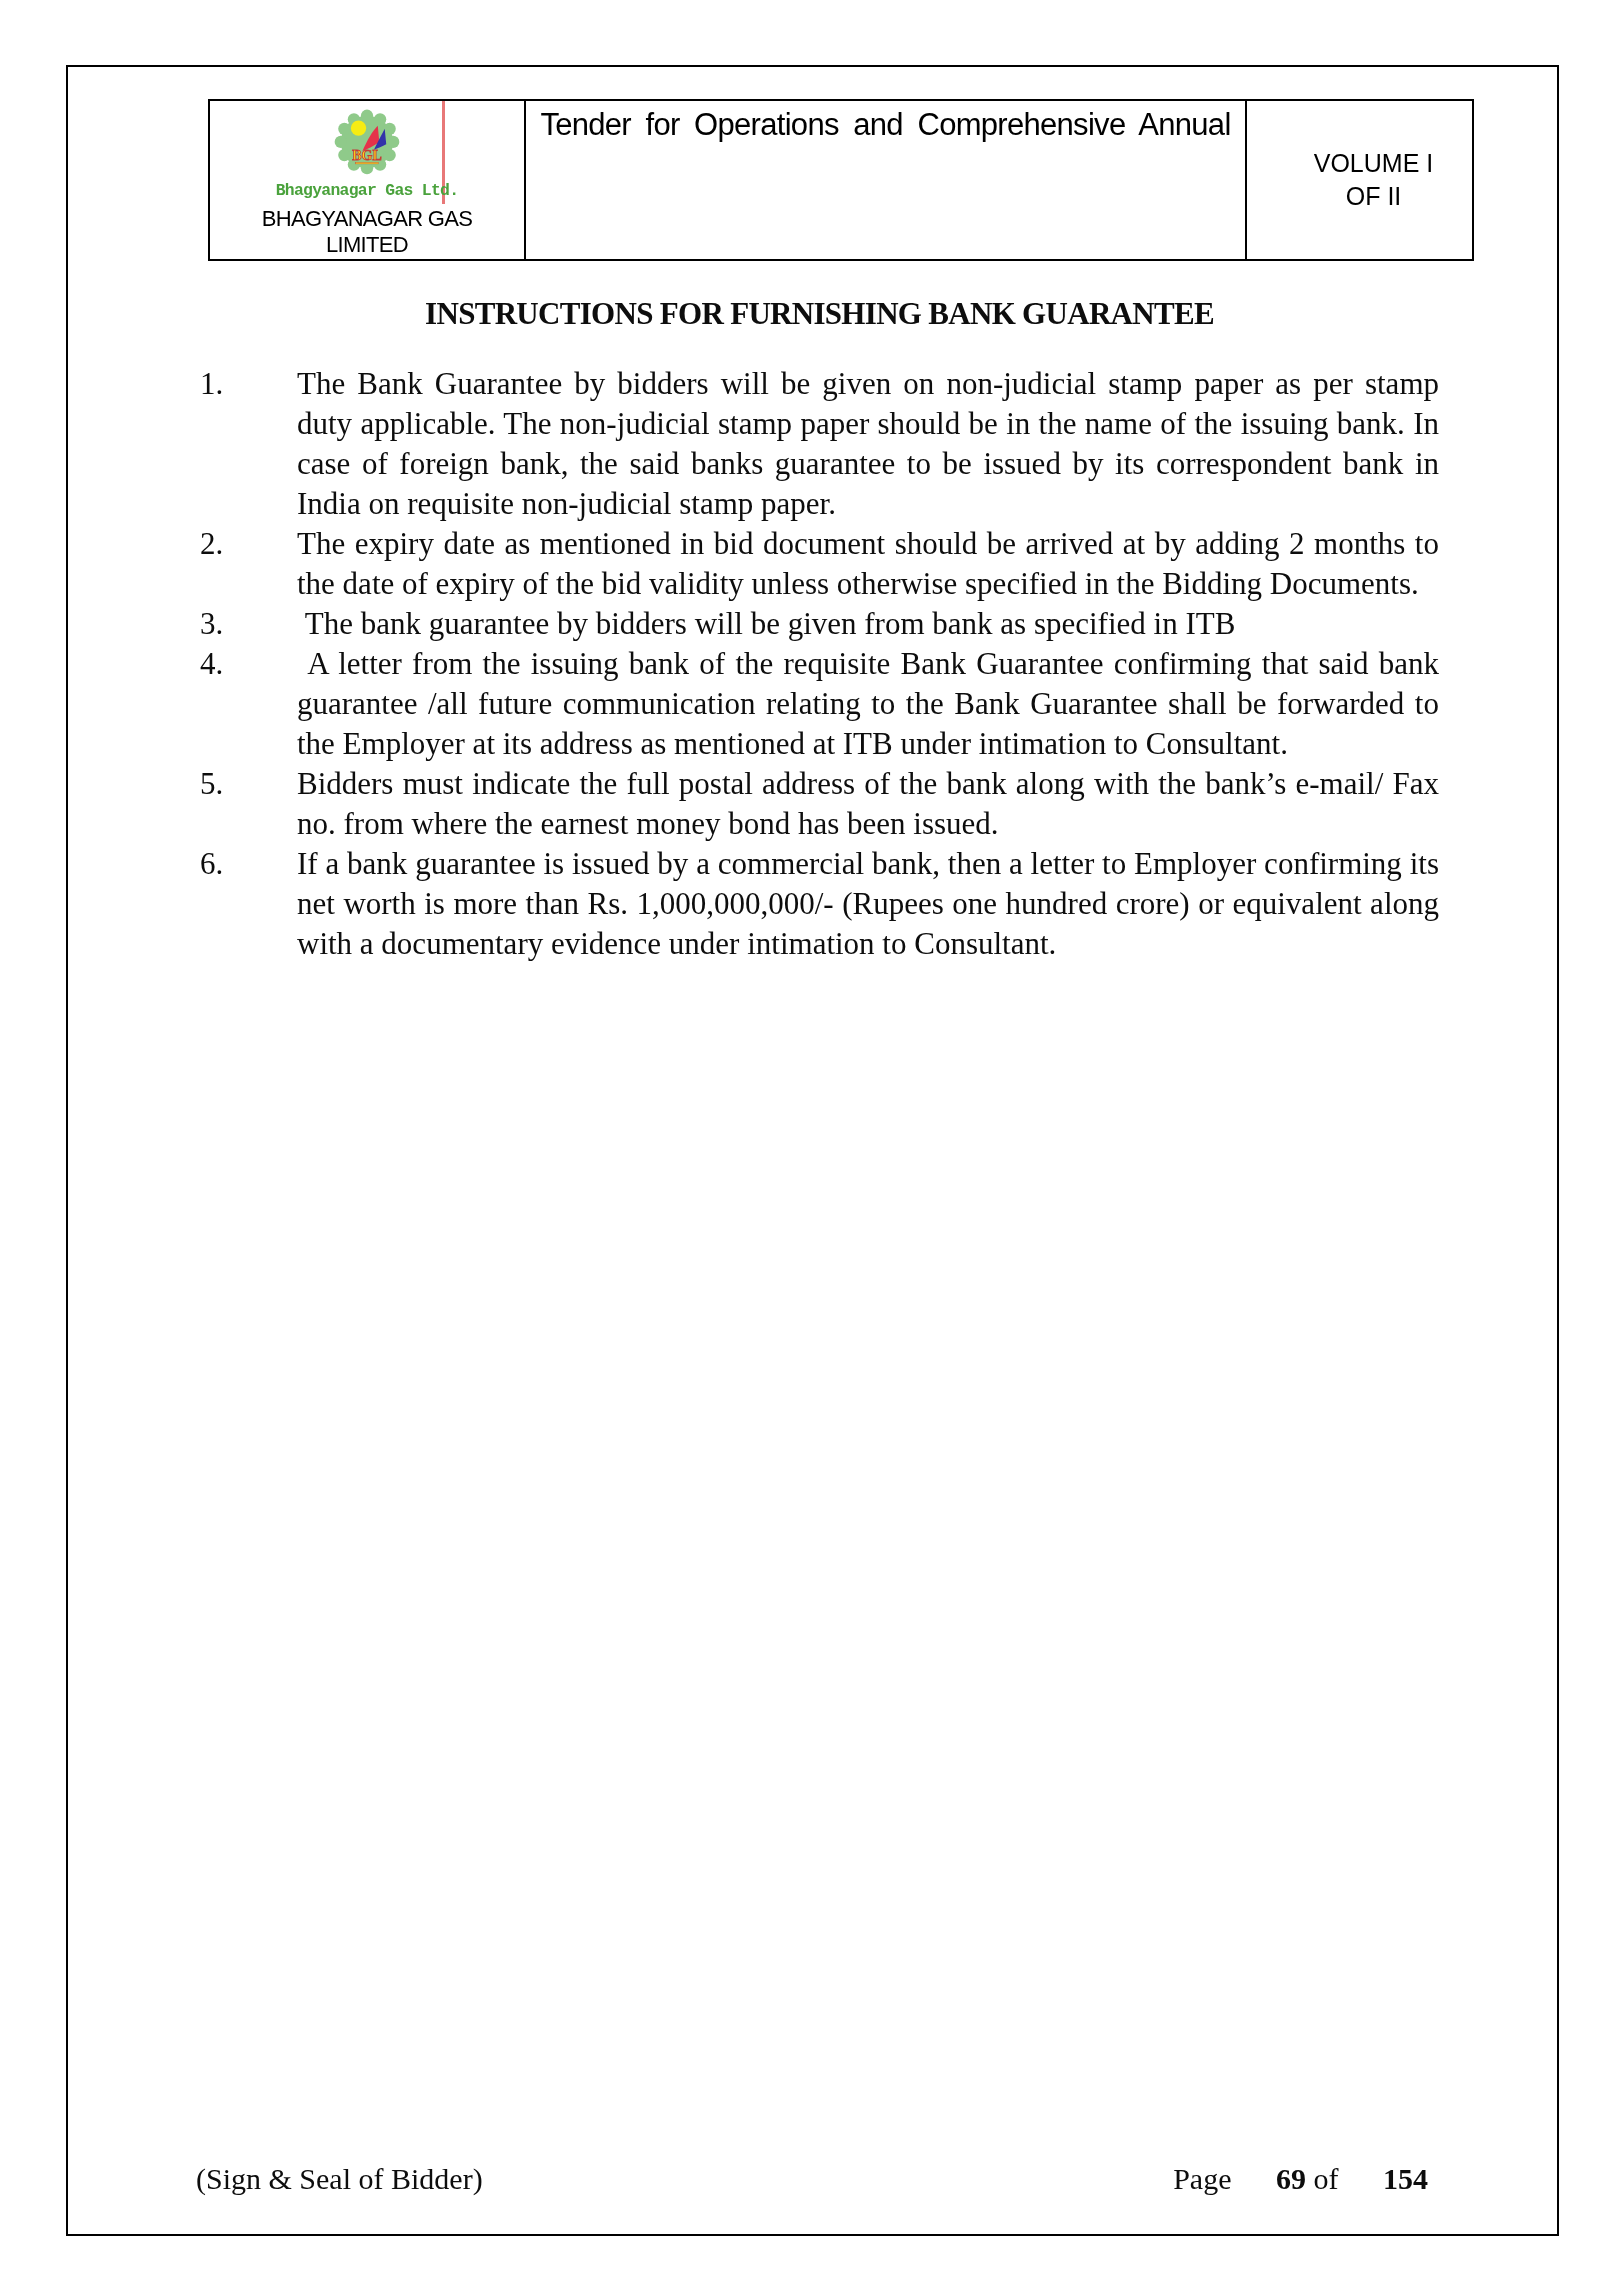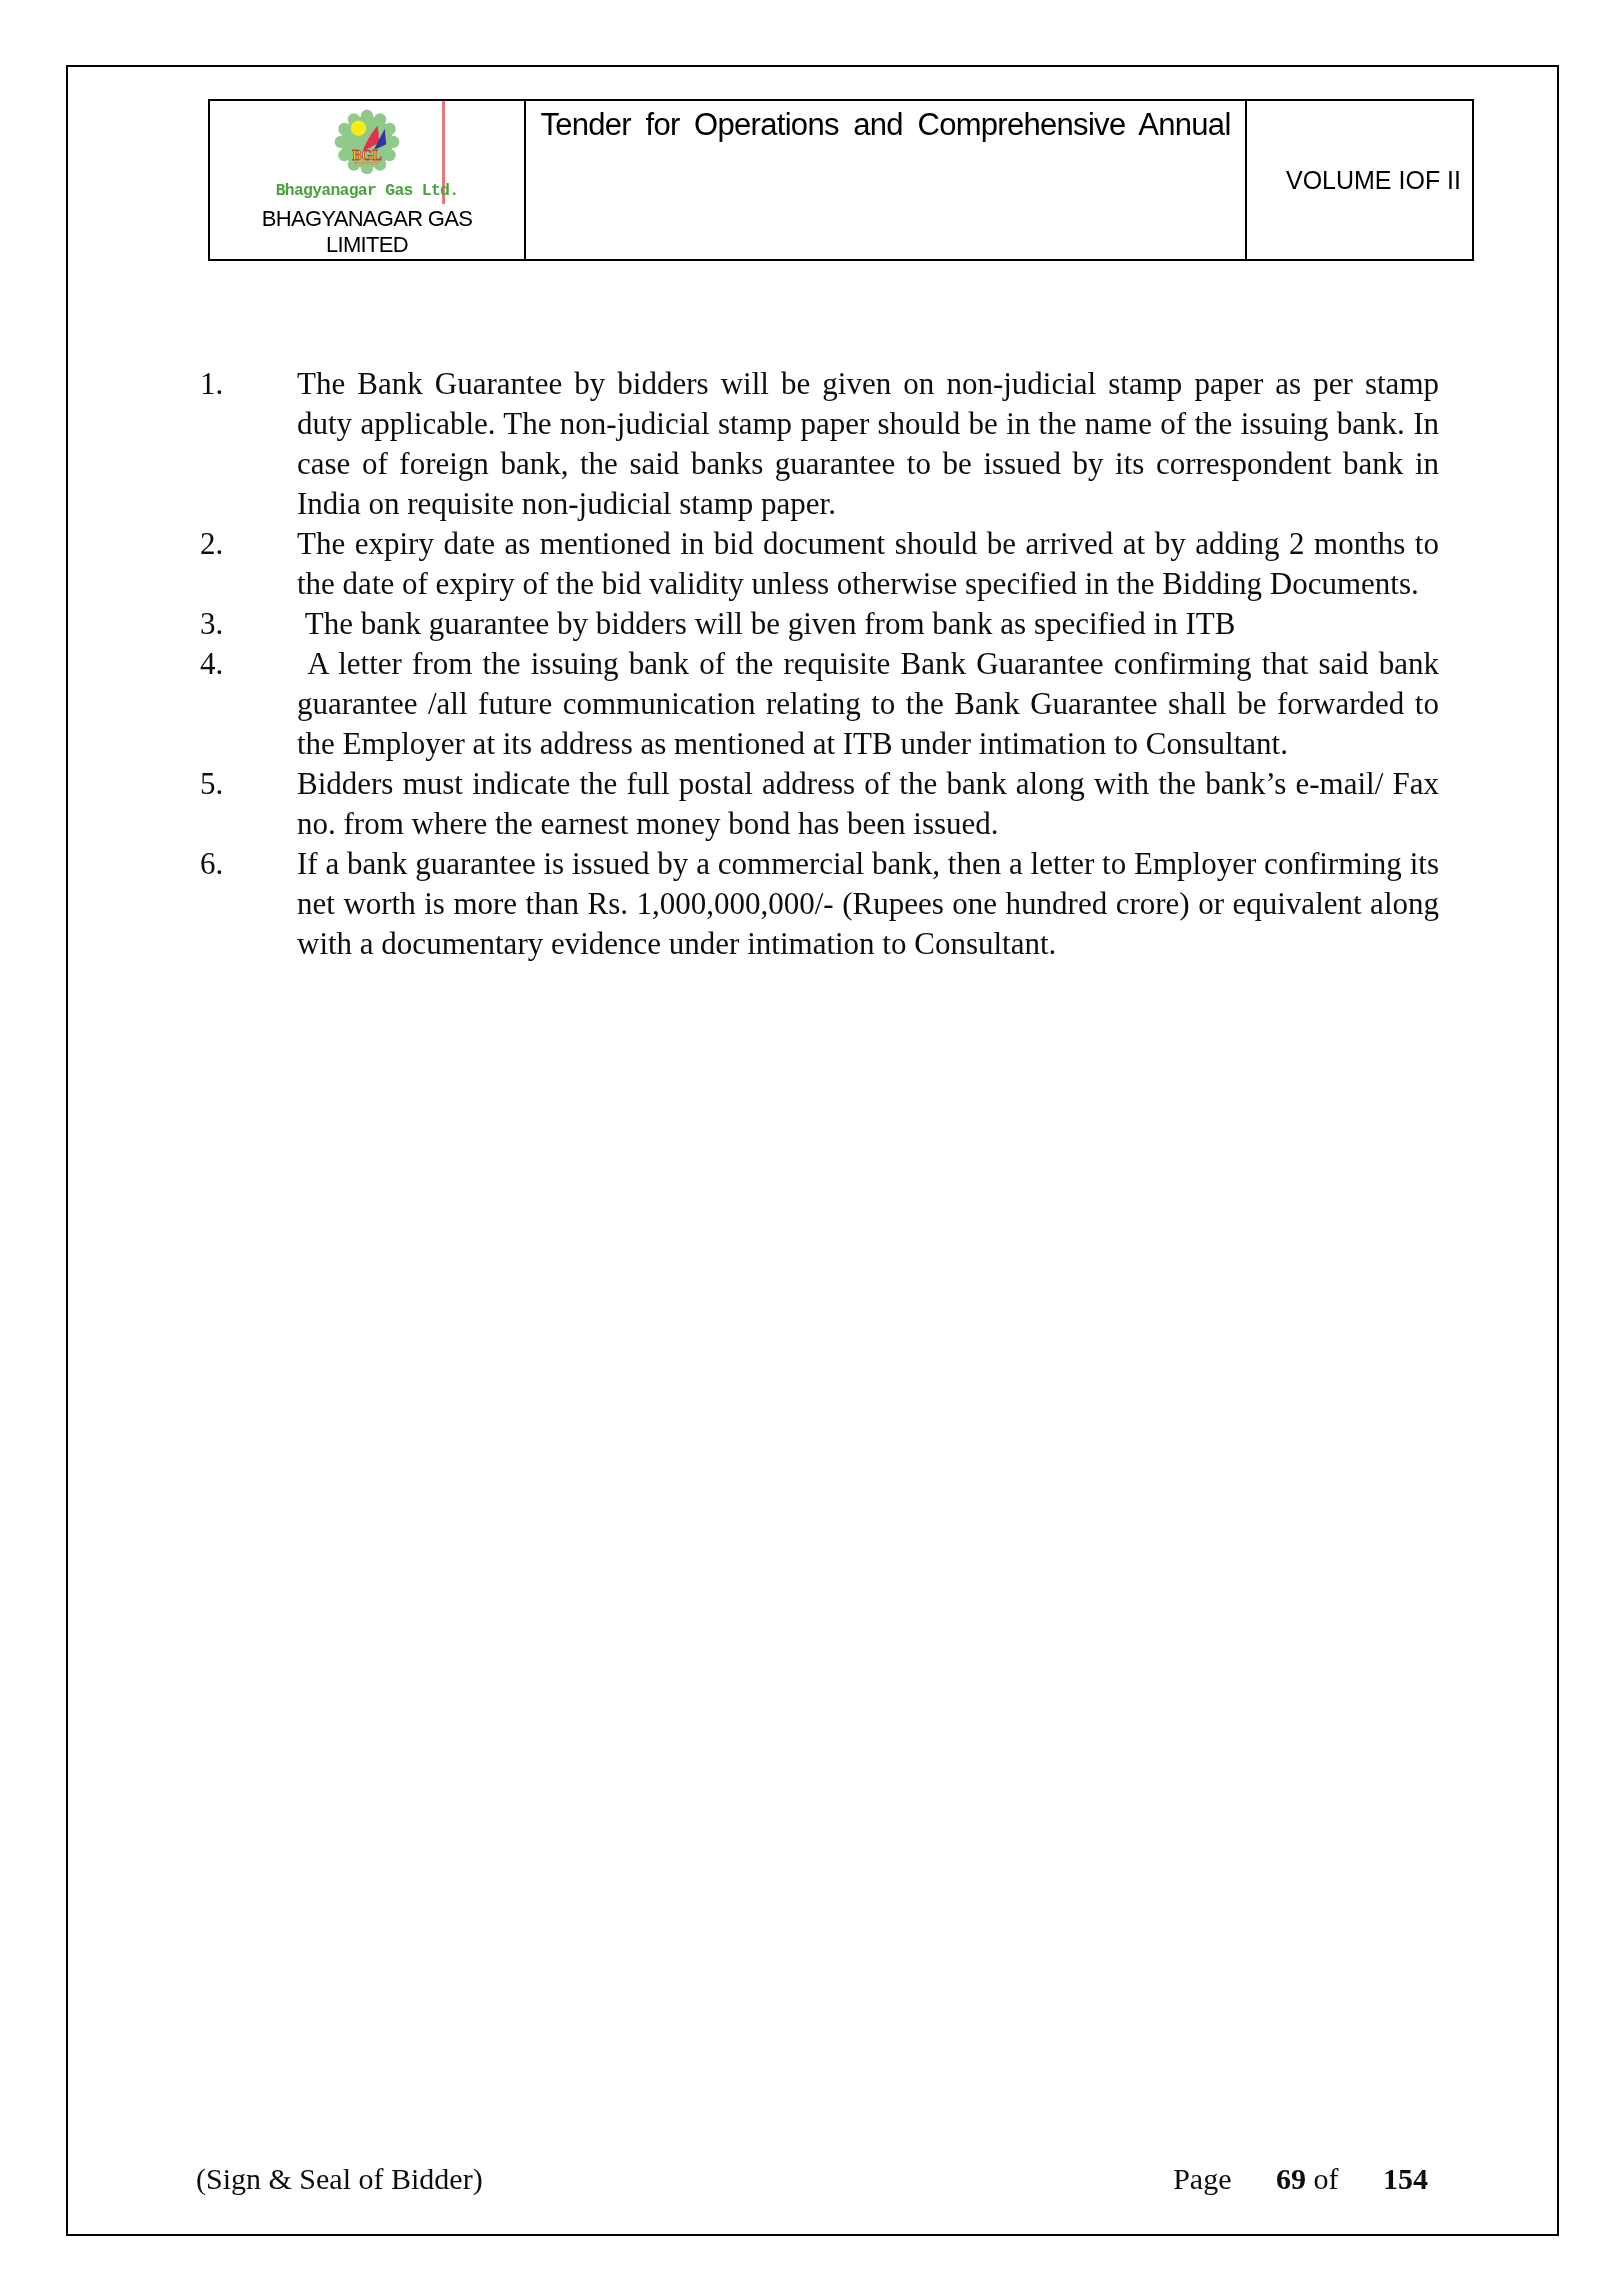--- a/index.html
+++ b/index.html
@@ -52,21 +52,21 @@
     font-family: "Liberation Sans", sans-serif;
     font-size: 31px;
     line-height: 38px;
     letter-spacing: -0.7px;
     color: #000000;
   }
   #volume-cell {
     width: 197px;
     flex: 0 0 197px;
     display: flex;
-    flex-direction: row;
+    flex-direction: column;
     justify-content: center;
     align-items: center;
     font-family: "Liberation Sans", sans-serif;
     font-size: 25px;
     line-height: 33px;
     color: #000000;
   }
   .title-line-justify { text-align: justify; text-align-last: justify; }
   .title-line-left   { text-align: left;  white-space: nowrap; }
   .title-line-center { text-align: center; white-space: nowrap; }
@@ -214,20 +214,21 @@
     <div id="title-cell" class="cell">
       <div class="title-line-justify">Tender for Operations and Comprehensive Annual</div>
     </div>
 
     <div id="volume-cell" class="cell">
       <div>VOLUME I</div>
       <div>OF II</div>
     </div>
   </div>
 
+  <div id="doc-heading">INSTRUCTIONS FOR FURNISHING BANK GUARANTEE</div>
 
   <div id="instructions">
     <div class="instruction">
       <span class="num">1.</span>
       <div class="txt">The Bank Guarantee by bidders will be given on non-judicial stamp paper as per stamp duty applicable. The non-judicial stamp paper should be in the name of the issuing bank. In case of foreign bank, the said banks guarantee to be issued by its correspondent bank in India on requisite non-judicial stamp paper.</div>
     </div>
     <div class="instruction">
       <span class="num">2.</span>
       <div class="txt">The expiry date as mentioned in bid document should be arrived at by adding 2 months to the date of expiry of the bid validity unless otherwise specified in the Bidding Documents.</div>
     </div>

